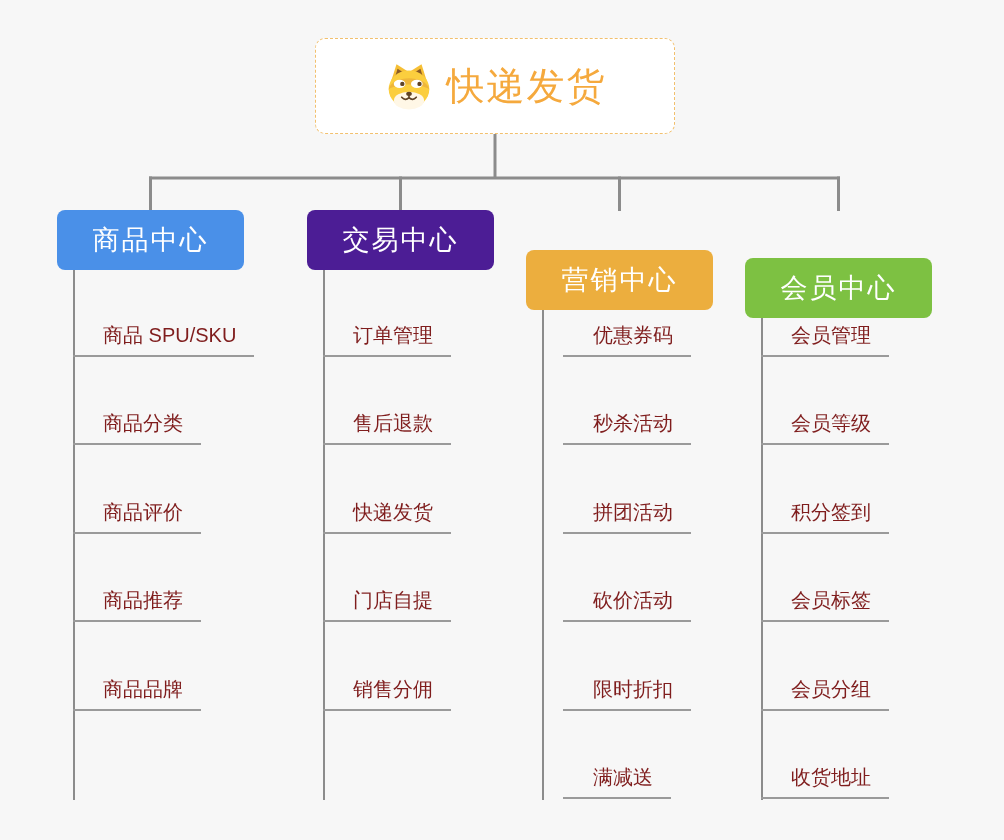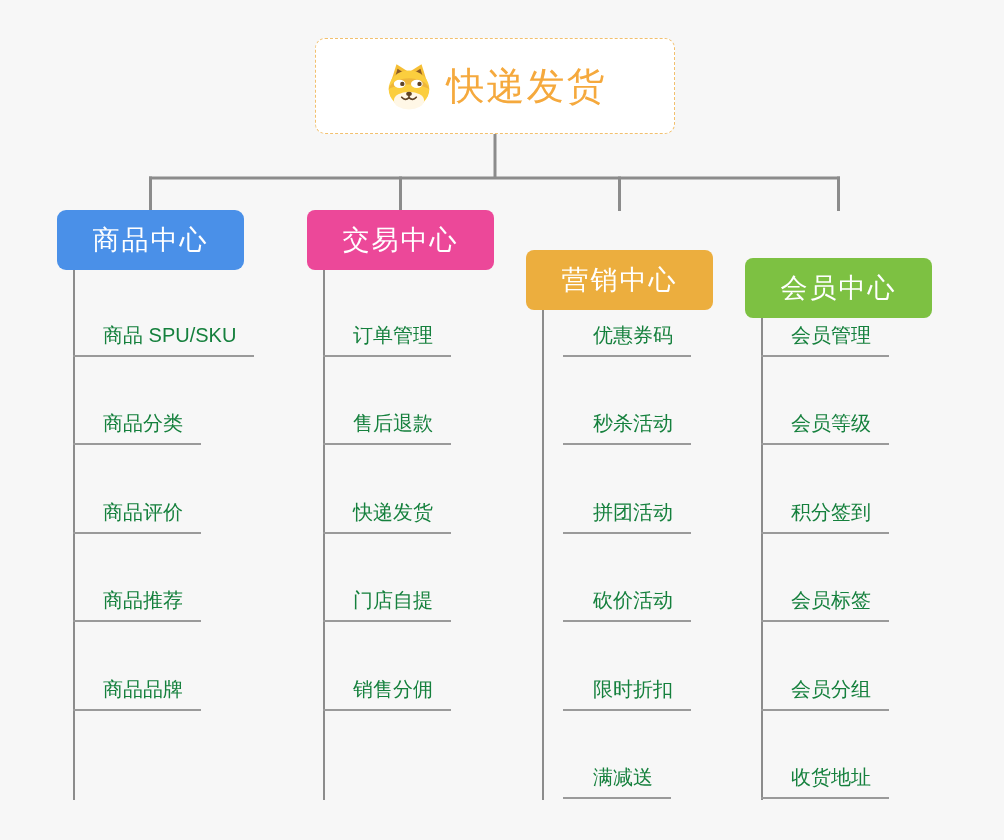--- a/index.html
+++ b/index.html
@@ -25,21 +25,21 @@
     color:#ffffff;font-size:27px;letter-spacing:2px;z-index:2;
   }
 
   .trunk{position:absolute;top:270px;width:2px;height:530px;background:#8c8c8c}
 
   .leaf-col{position:absolute;top:268px;display:flex;flex-direction:column;align-items:flex-start}
   .leaf{height:88.5px;display:flex;align-items:flex-end}
   .leaf span{
     display:block;padding:0 18px 6px 30px;
     border-bottom:2px solid #9a9a9a;
-    font-size:20px;color:#15803d;white-space:nowrap;
+    font-size:20px;color:#7f1d1d;white-space:nowrap;
   }
 </style>
 </head>
 <body>
 
 <div id="canvas">
 
   <svg class="connectors" width="1004" height="840">
     <g stroke="#8c8c8c" stroke-width="3" fill="none">
       <path d="M495 134 V178"></path>
@@ -66,40 +66,40 @@
         <circle cx="17.6" cy="22" r="2.1" fill="#5f4327"></circle>
         <circle cx="34.1" cy="22" r="2.1" fill="#5f4327"></circle>
         <ellipse cx="24" cy="31.5" rx="2.7" ry="2.1" fill="#5f4327"></ellipse>
         <path d="M24 31.5 V35.2 M17 34.8 Q20.5 38.6 24 35.2 Q27.5 38.6 31 34.8" stroke="#5f4327" stroke-width="1.6" fill="none" stroke-linecap="round"></path>
       </svg>
     </span>
     <span class="root-label">快递发货</span>
   </div>
 
   <div id="branches">
-      <div class="branch-node" style="left: 57px; background: rgb(74, 144, 232); border-radius: 9px;">商品中心</div>
+      <div class="branch-node" style="left: 57px; background: rgb(74, 144, 232);">商品中心</div>
       <div class="trunk" style="left: 73px;"></div>
       <div class="leaf-col" style="left: 73px;">
         <div class="leaf">
           <span>商品 SPU/SKU</span>
         </div>
         <div class="leaf">
           <span>商品分类</span>
         </div>
         <div class="leaf">
           <span>商品评价</span>
         </div>
         <div class="leaf">
           <span>商品推荐</span>
         </div>
         <div class="leaf">
           <span>商品品牌</span>
         </div>
       </div>
-      <div class="branch-node" style="left: 307px; background: #ec4899;">交易中心</div>
+      <div class="branch-node" style="left: 307px; background: #4c1d95;">交易中心</div>
       <div class="trunk" style="left: 323px;"></div>
       <div class="leaf-col" style="left: 323px;">
         <div class="leaf">
           <span>订单管理</span>
         </div>
         <div class="leaf">
           <span>售后退款</span>
         </div>
         <div class="leaf">
           <span>快递发货</span>

